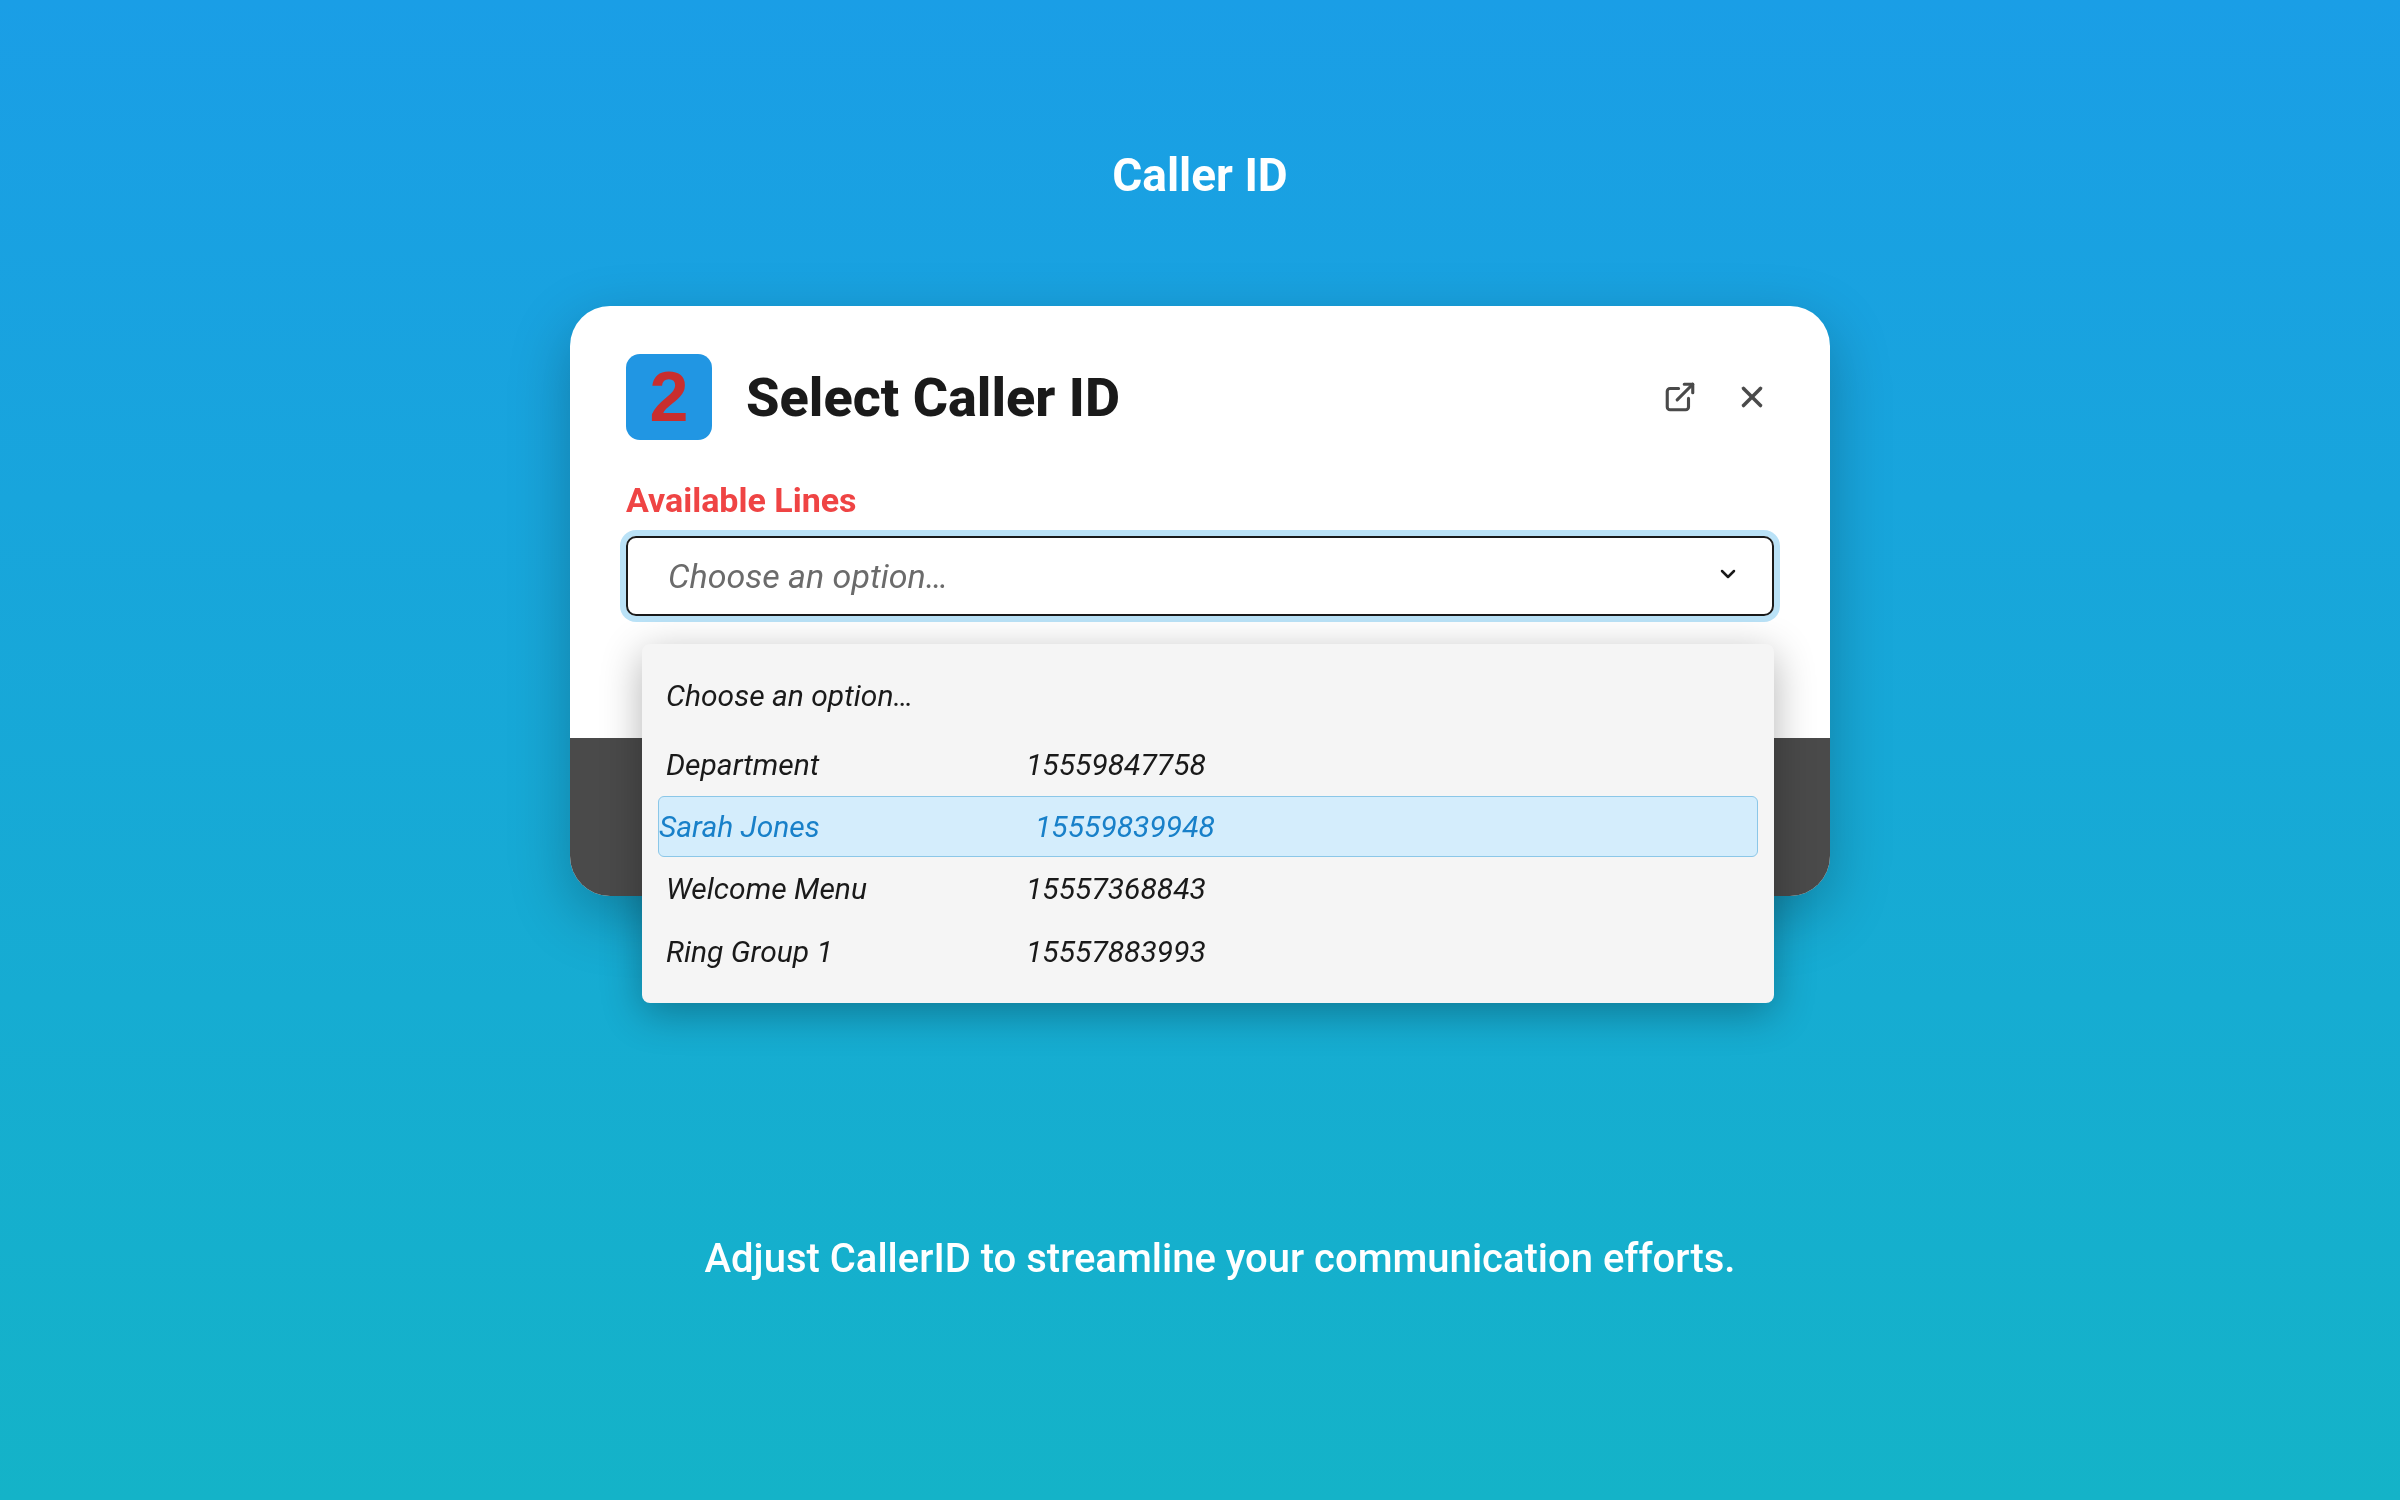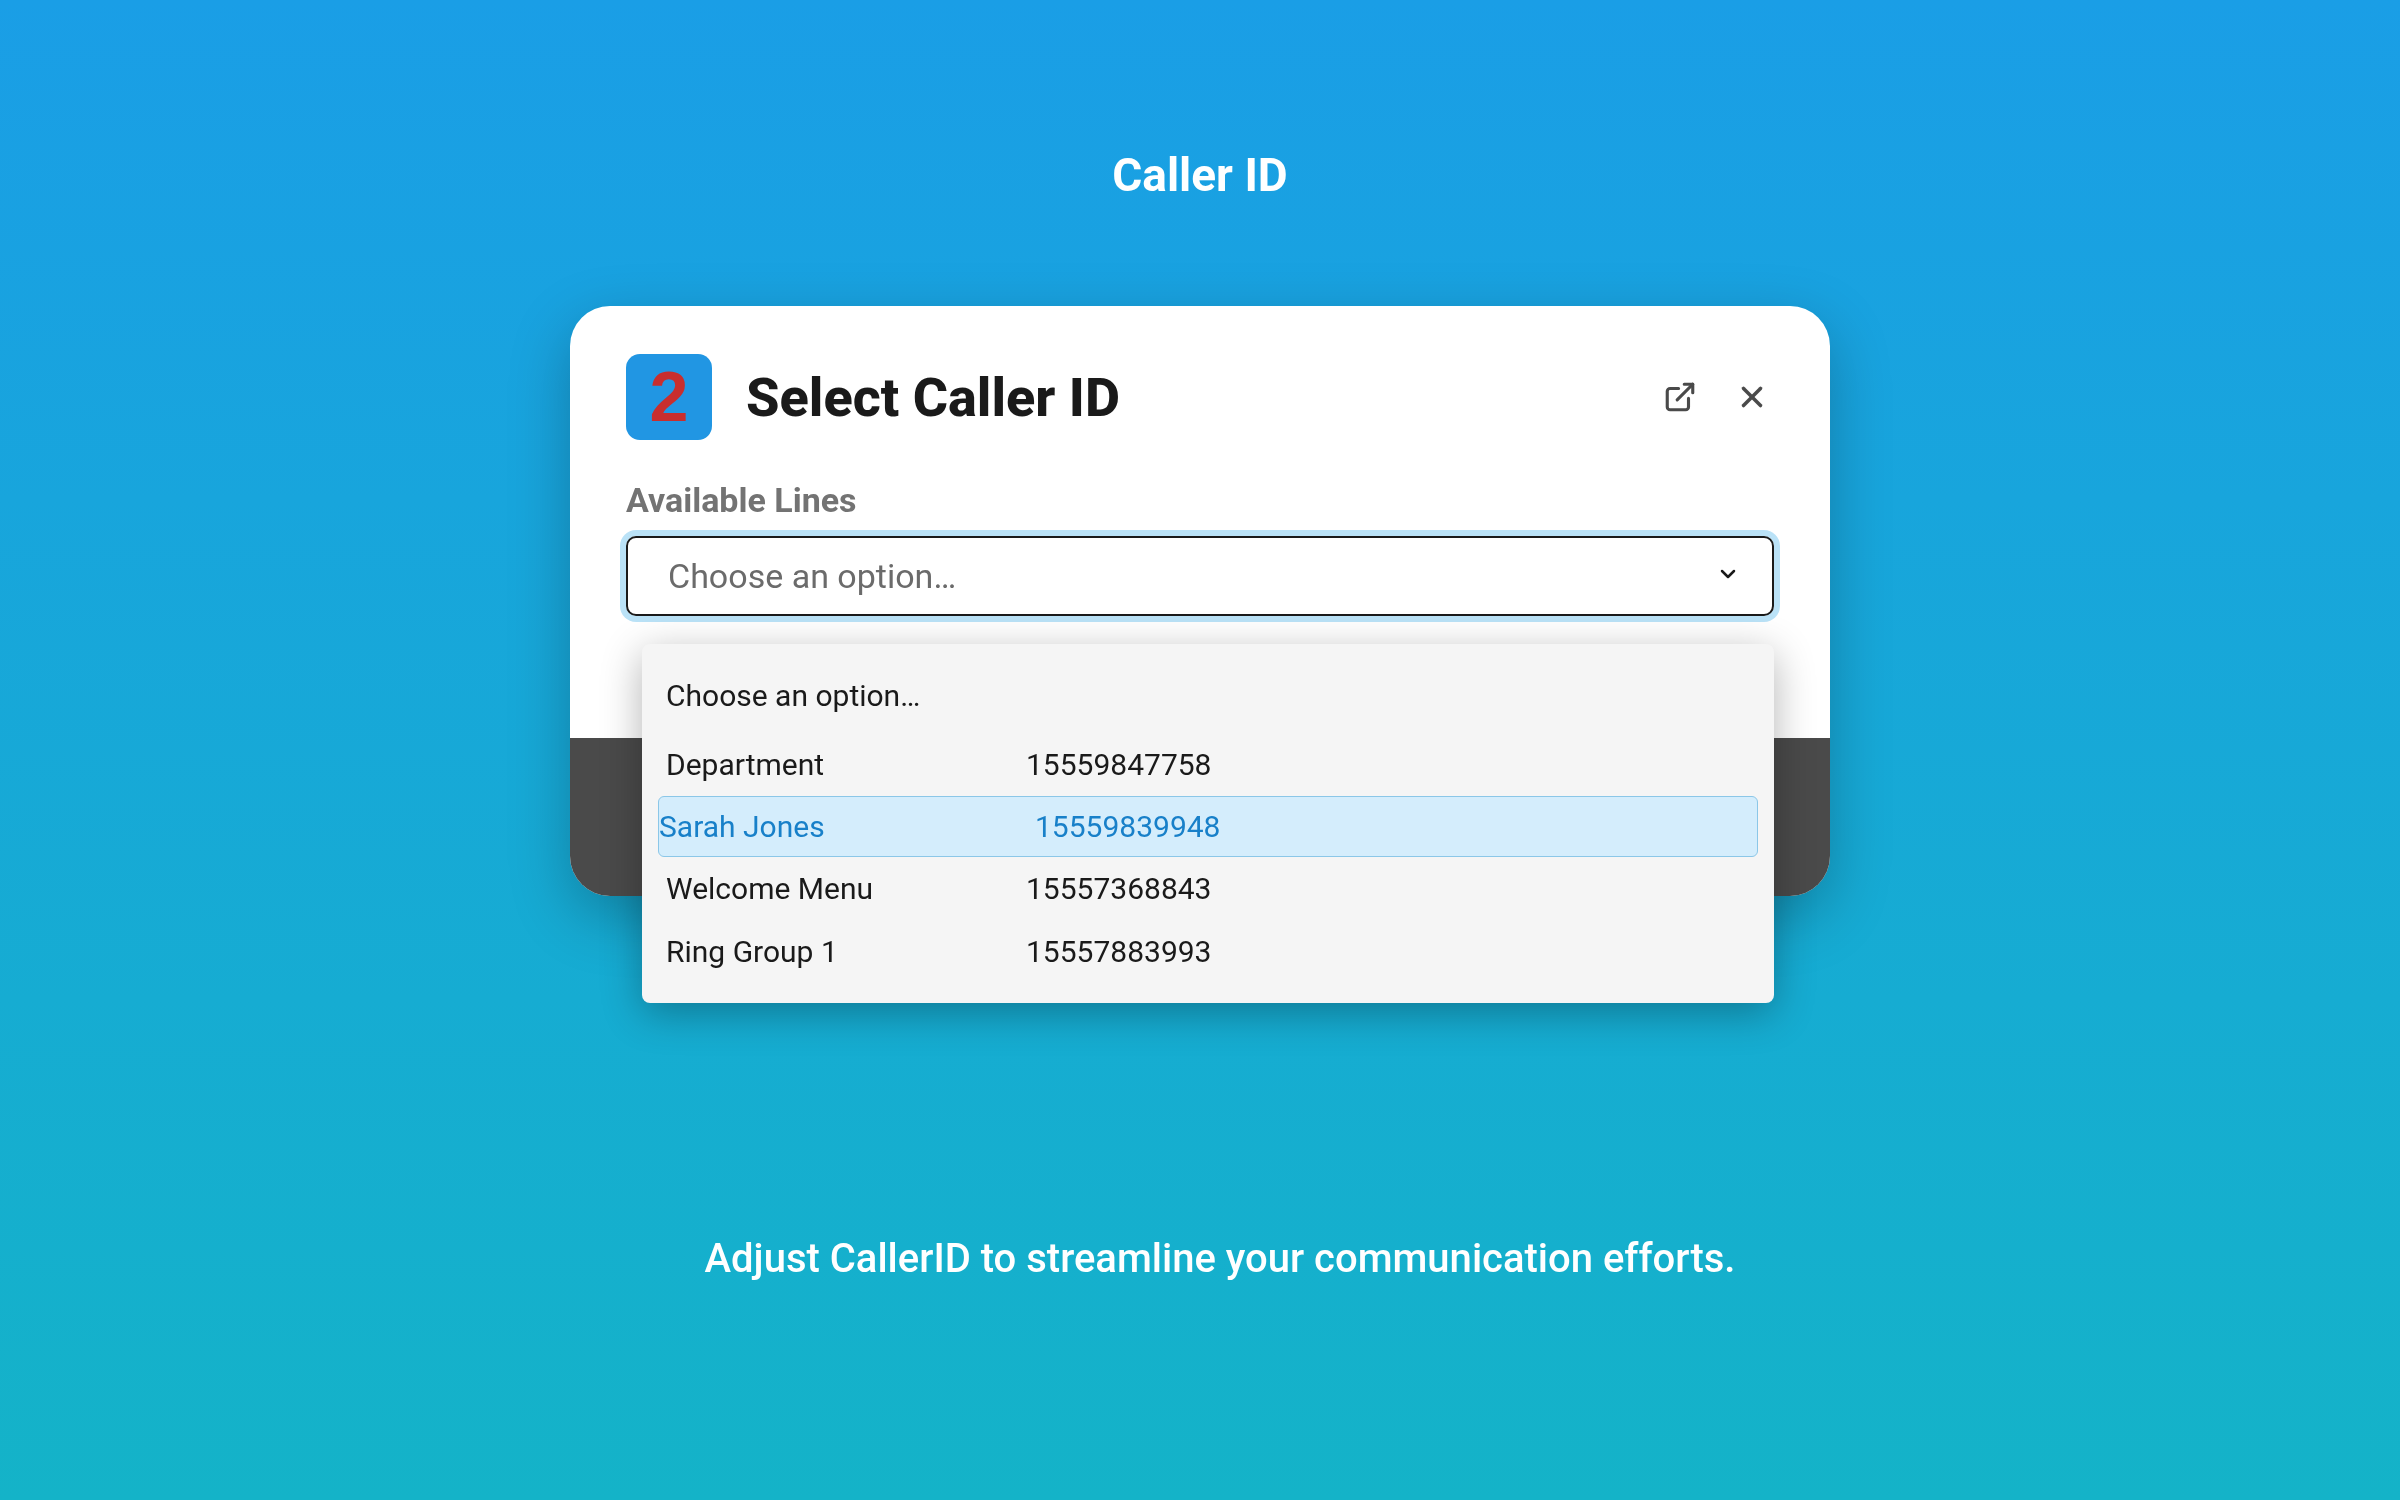--- a/index.html
+++ b/index.html
@@ -78,26 +78,27 @@
       align-items: center;
       justify-content: center;
       cursor: pointer;
       color: #4a4a4a;
     }
 
     .section-label {
       padding: 10px 56px 16px 56px;
       font-size: 34px;
       font-weight: 700;
-      color: #737373;
+      color: #ef4444;
     }
 
     .select-wrapper {
       padding: 0 56px;
       position: relative;
+      font-style: italic;
     }
 
     .select-box {
       width: 100%;
       height: 80px;
       border: 2px solid #1a1a1a;
       border-radius: 10px;
       display: flex;
       align-items: center;
       padding: 0 32px 0 40px;

